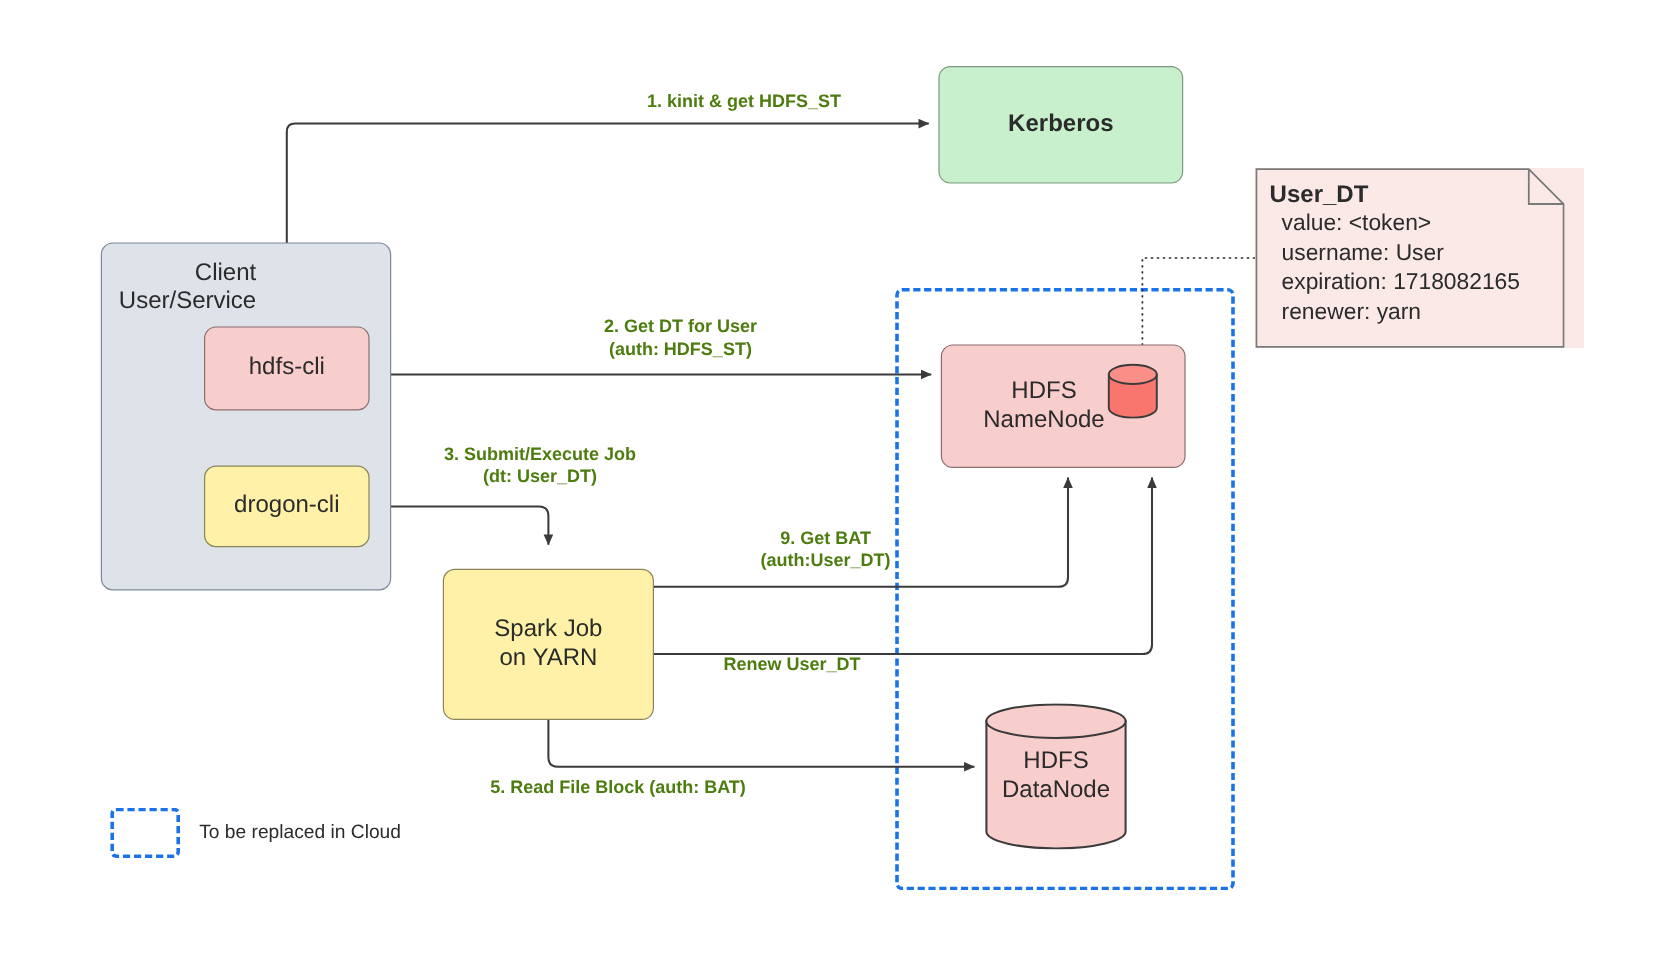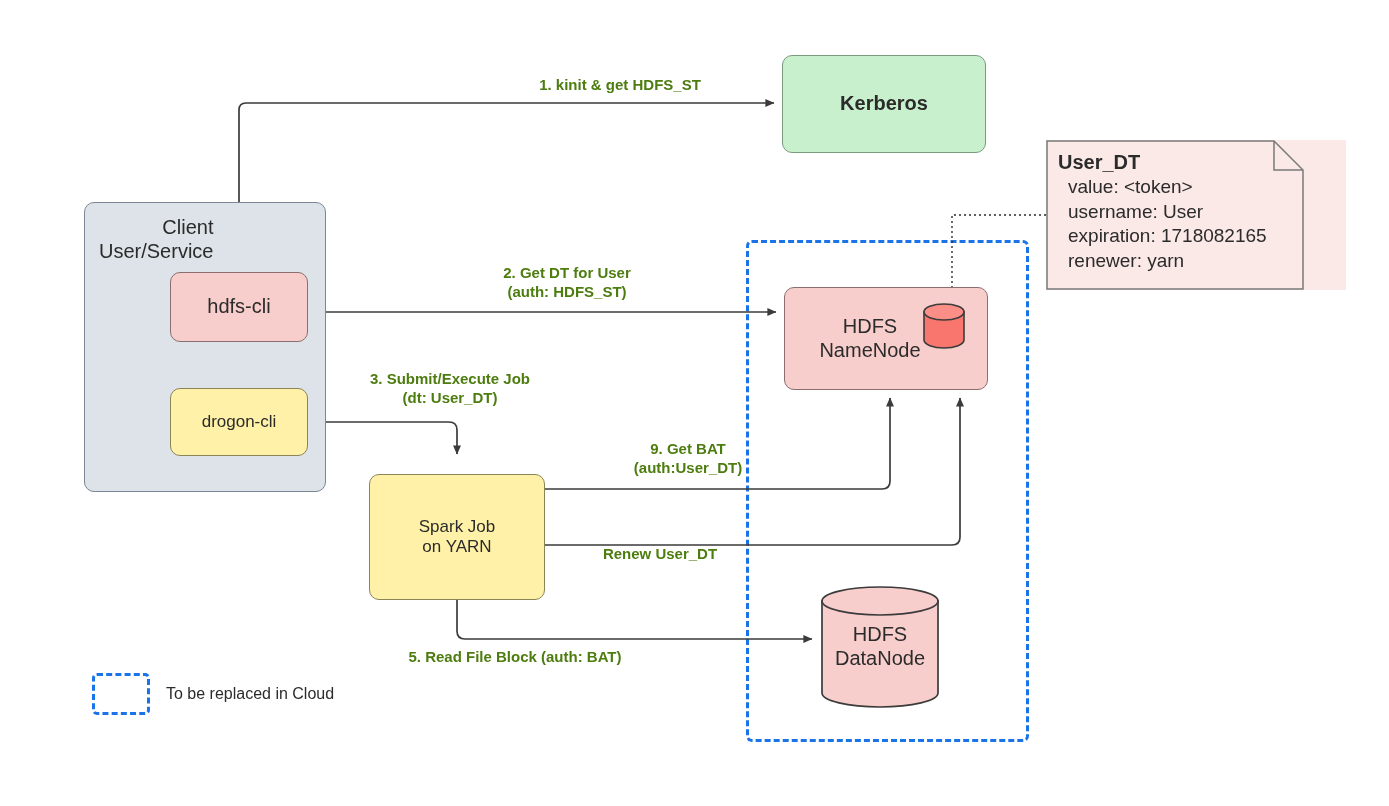--- a/index.html
+++ b/index.html
@@ -61,21 +61,21 @@
   .pinkbox {
     background: #f8cecc;
     border: 1.6px solid #8a6f6e;
     border-radius: 10px;
     font-size: 20px;
   }
   .yellowbox {
     background: #fff2a8;
     border: 1.6px solid #8a8457;
     border-radius: 10px;
-    font-size: 17px;
+    font-size: 20px;
   }
   .greenbox {
     background: #c9f0cd;
     border: 1.6px solid #7a9b7e;
     border-radius: 10px;
     font-size: 20px;
     font-weight: bold;
   }
 
   #node-hdfs-cli   { left: 170px; top: 272px; width: 138px; height: 70px; }
@@ -112,21 +112,21 @@
     position: absolute;
     left: 746px; top: 240px; width: 277px; height: 496px;
     border: 3px dashed #1a73e8;
     border-radius: 6px;
     background: transparent;
   }
 
   
   #note-user-dt {
     position: absolute;
-    left: 1046px; top: 140px; width: 300px; height: 150px;
+    left: 1046px; top: 140px; width: 274px; height: 150px;
     background: #fbe9e7;
     font-size: 19px;
     color: #2b2b2b;
   }
   #note-user-dt .note-svg { position: absolute; left: 0; top: 0; }
   #note-user-dt .note-body {
     position: relative;
     z-index: 2;
     padding: 9px 10px 0 12px;
     line-height: 1.30;

